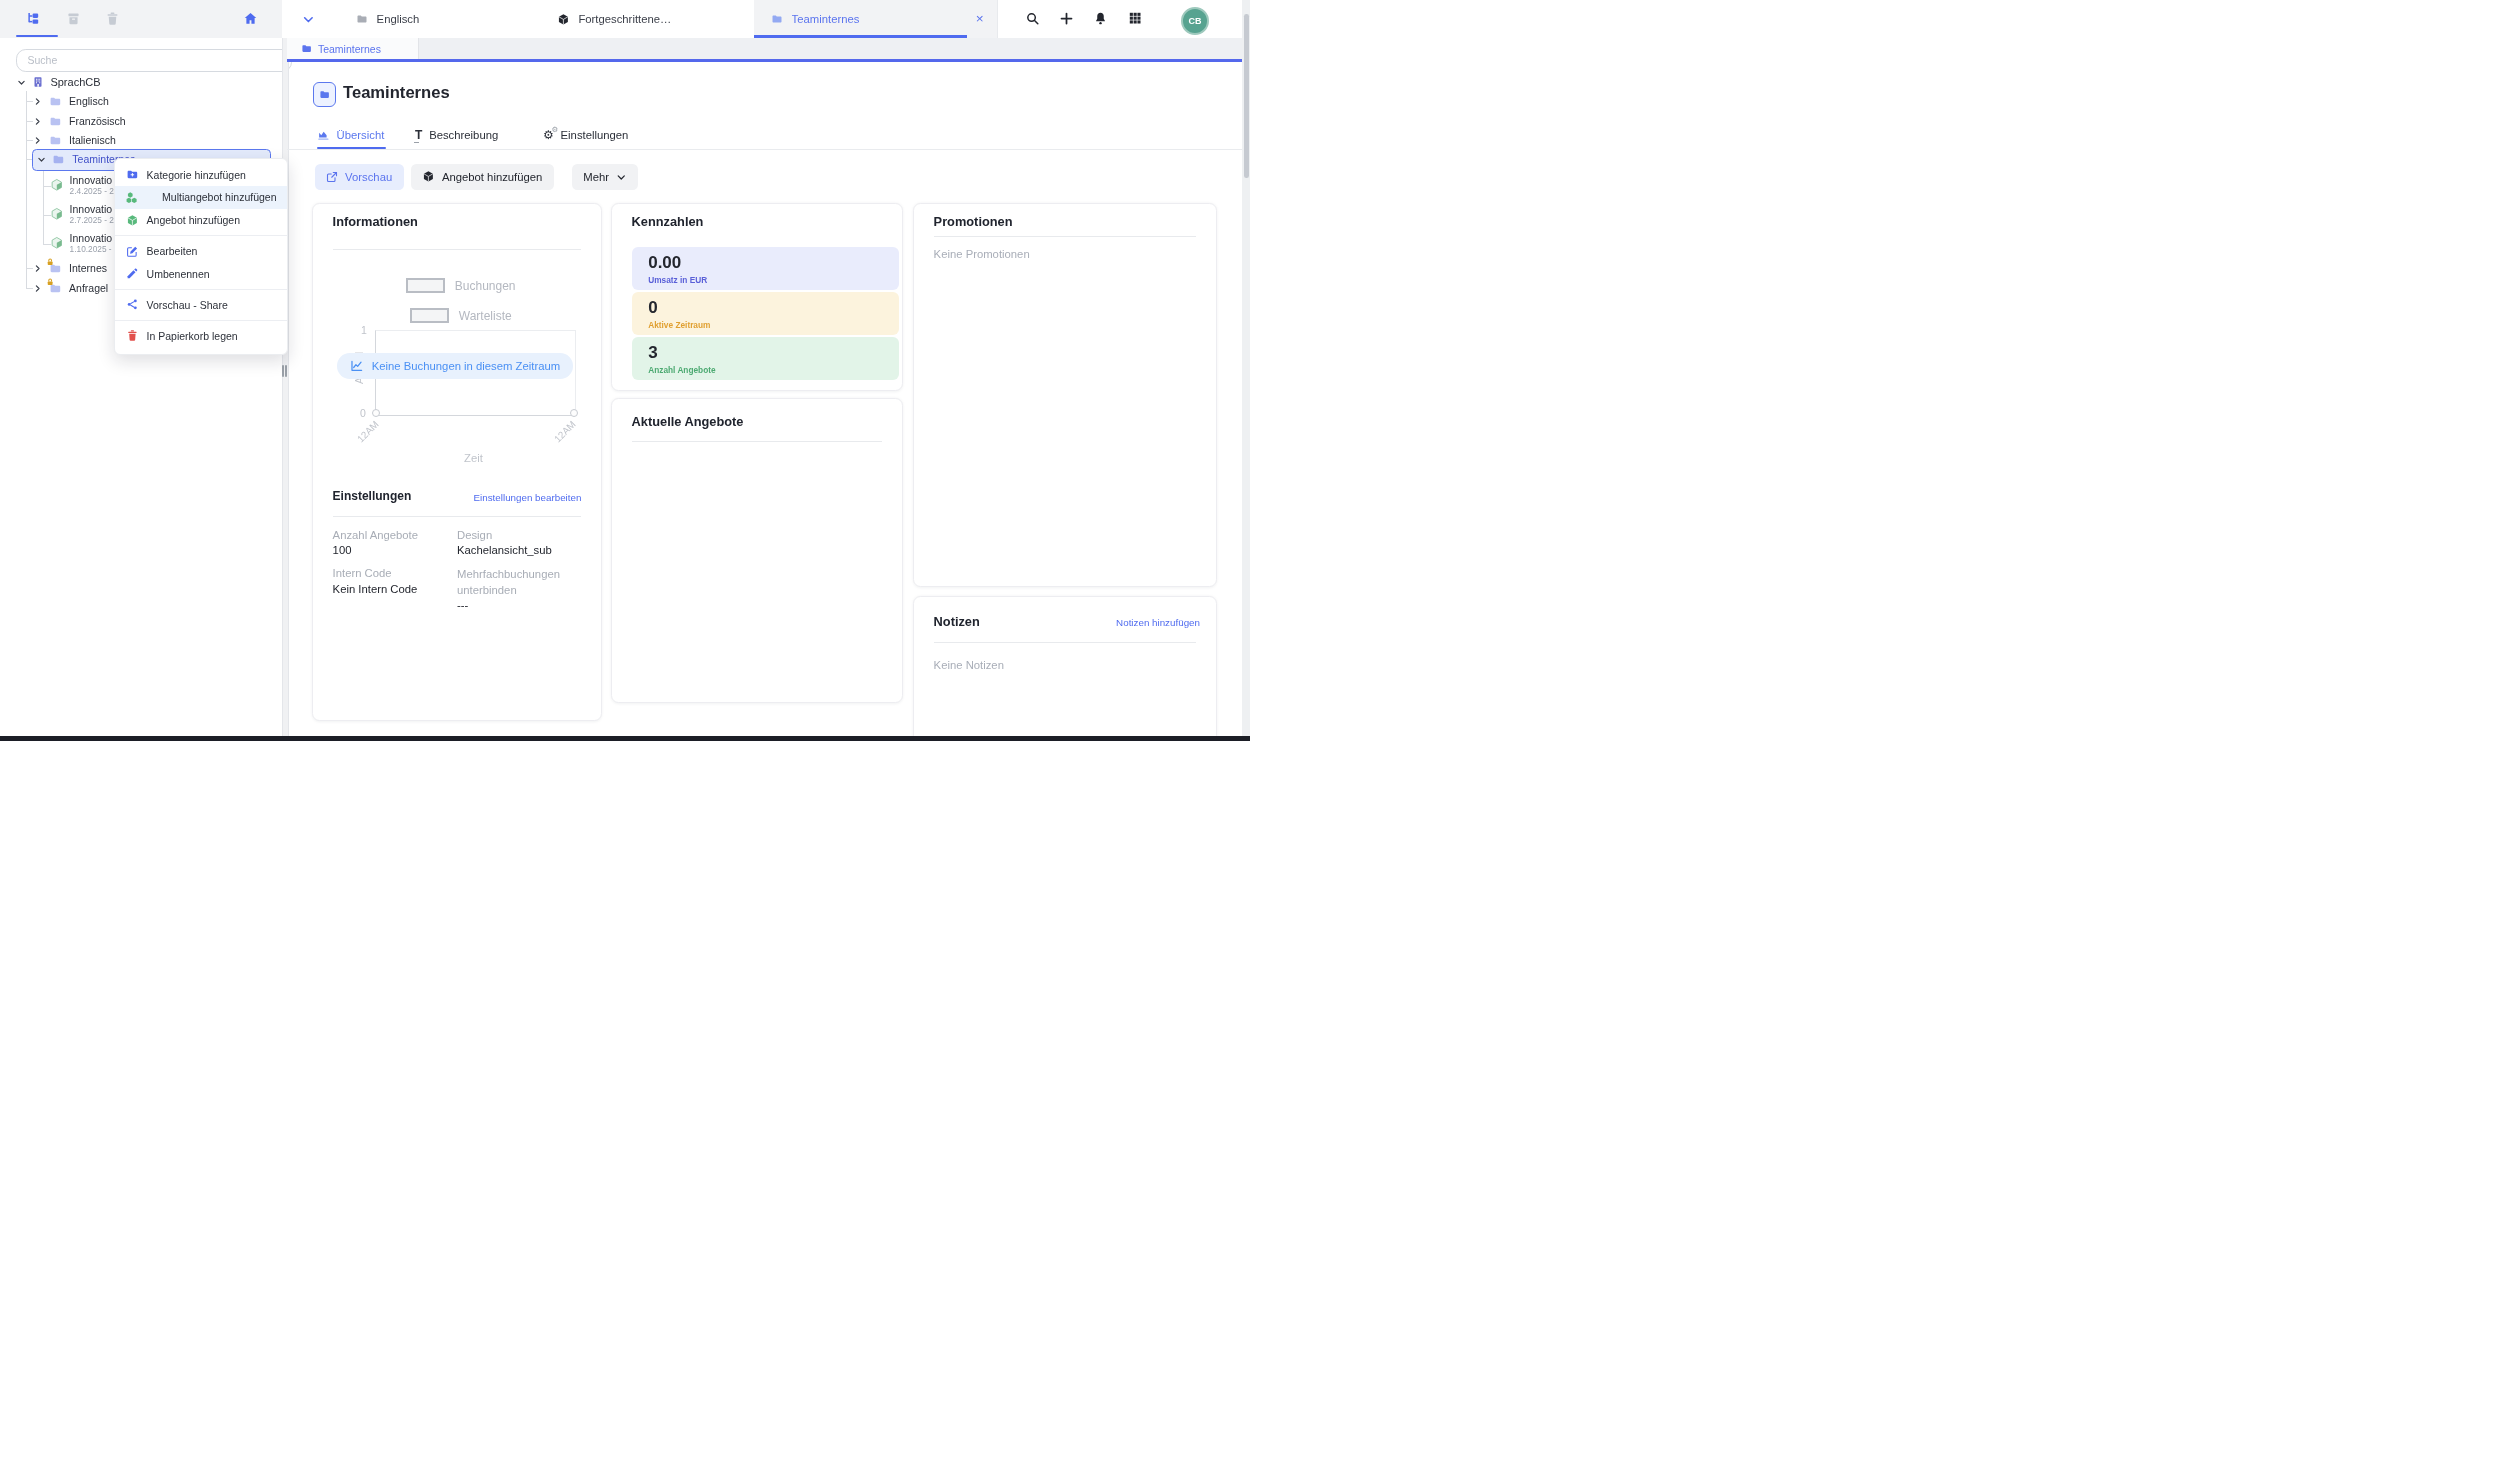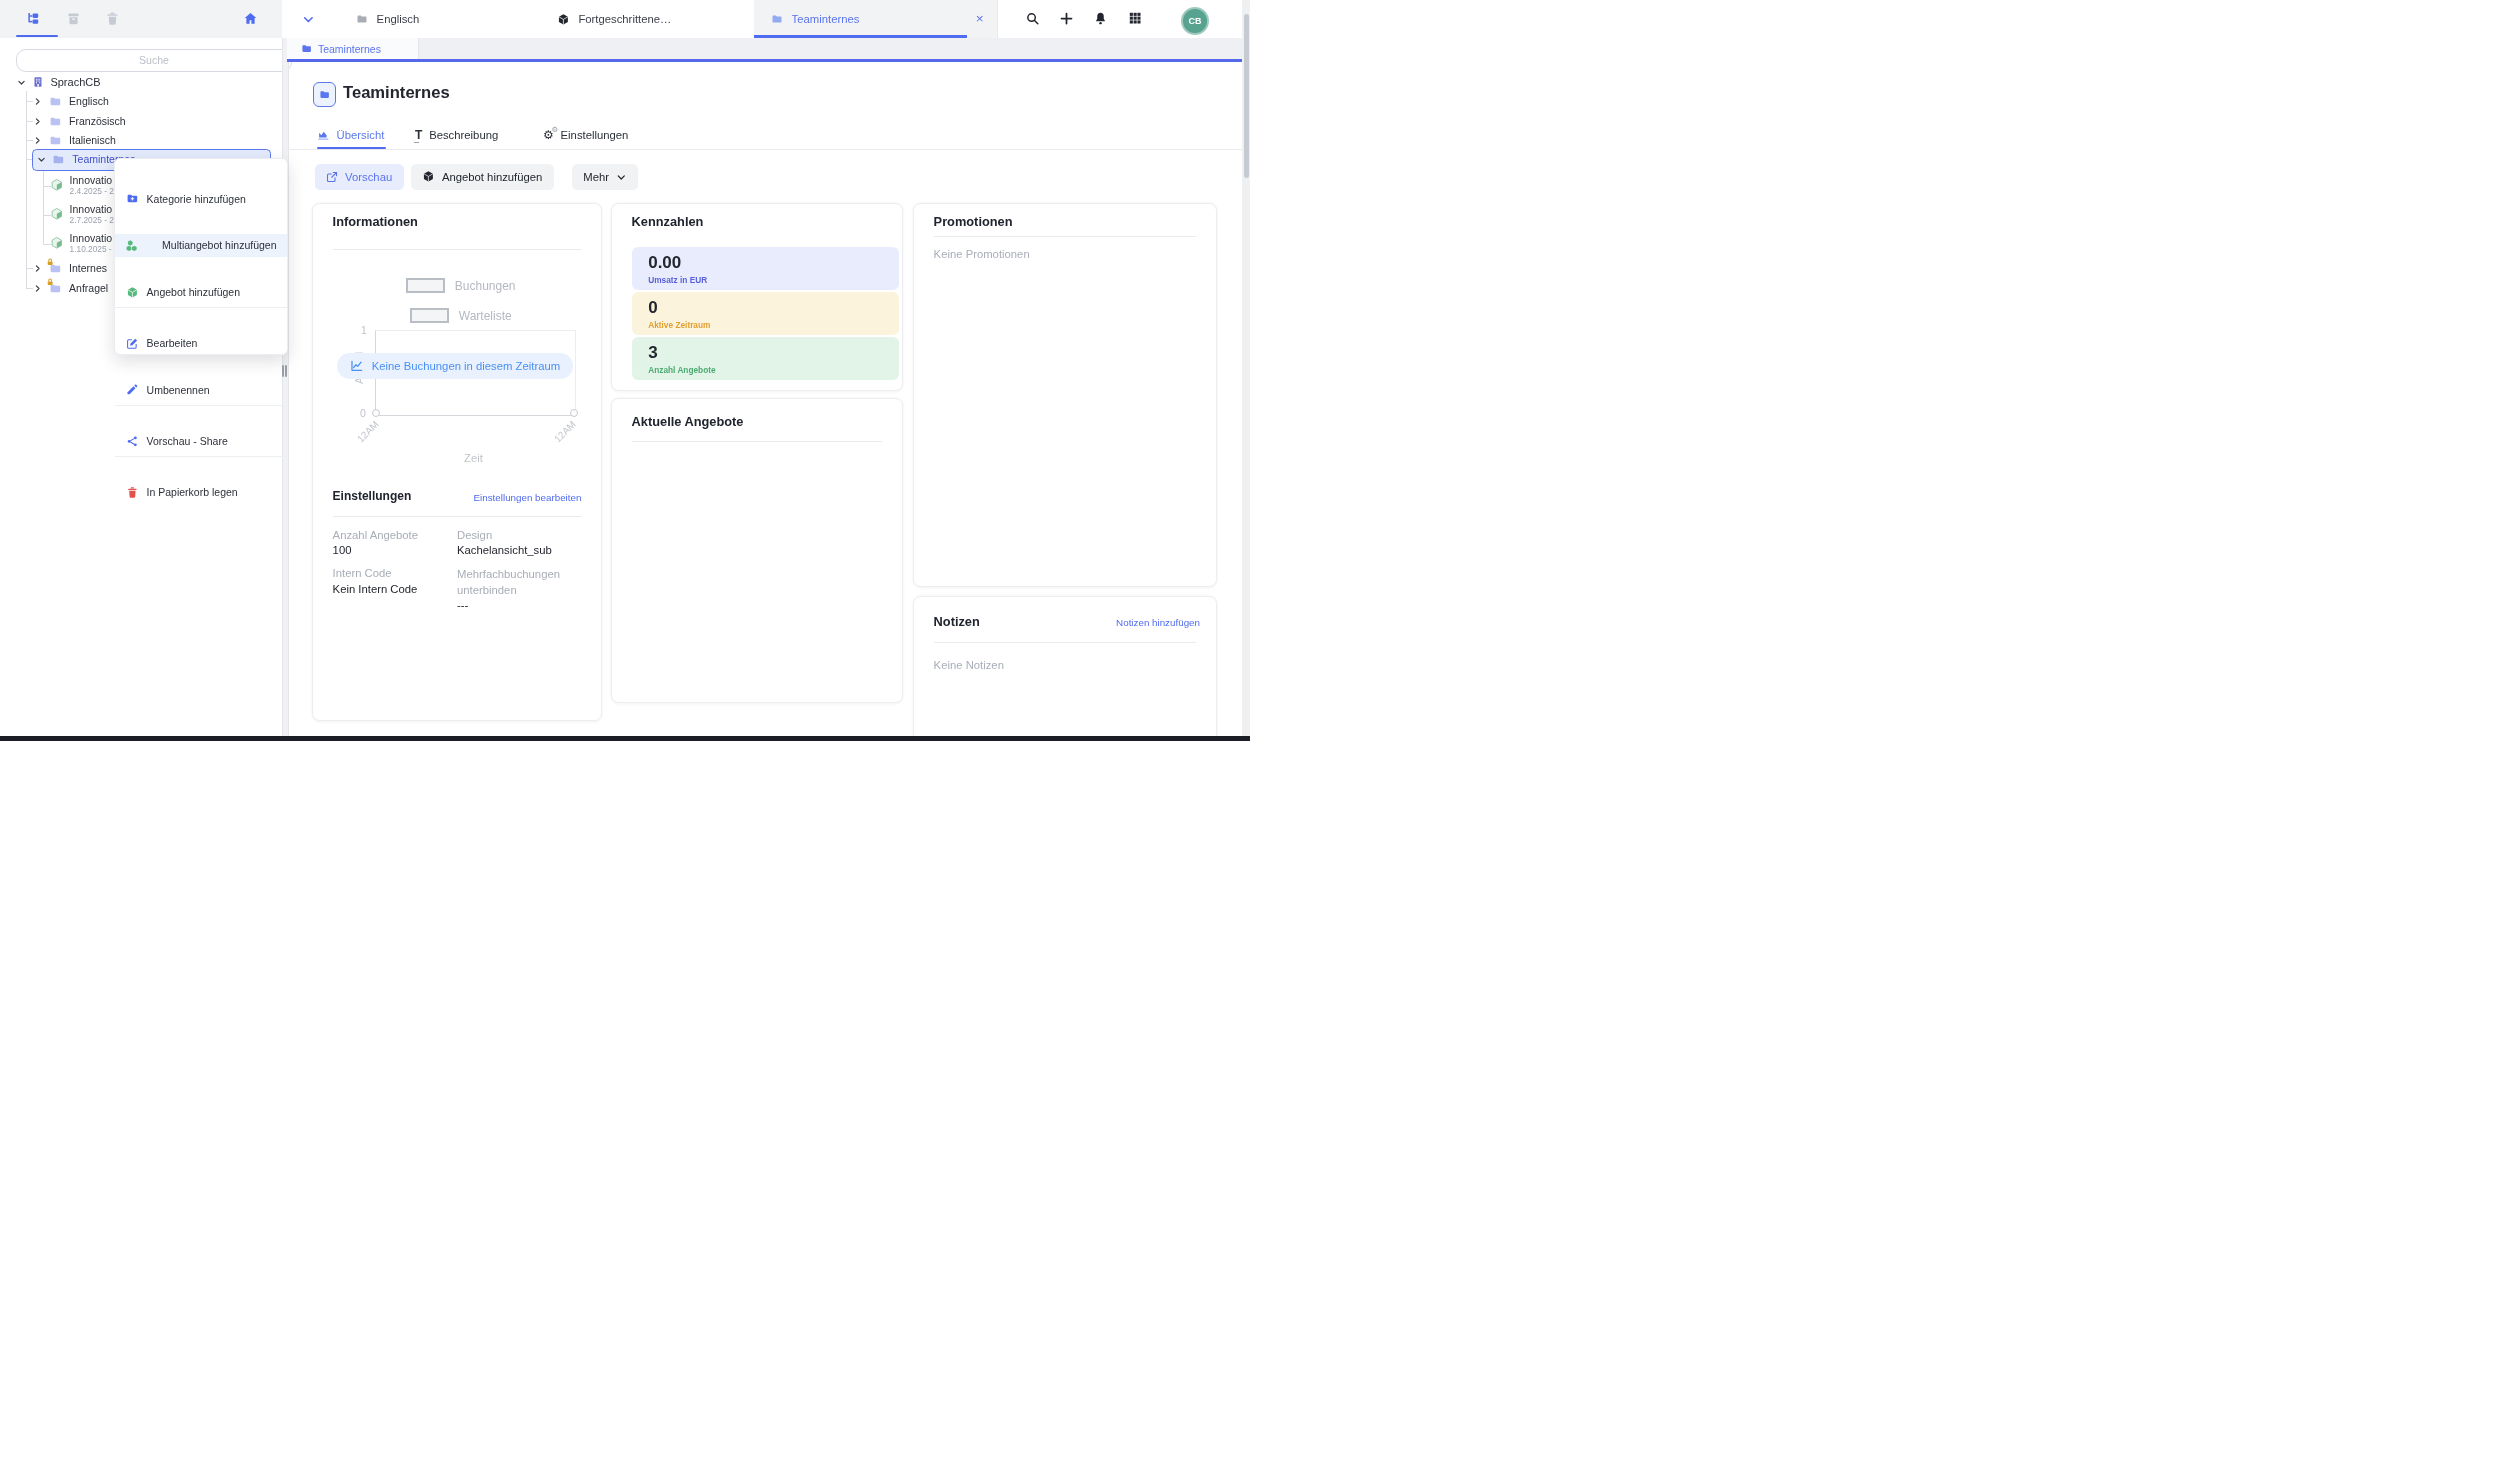--- a/index.html
+++ b/index.html
@@ -32,32 +32,32 @@
   .resize-handle{left:282px;top:365px;width:4.5px;height:12px;display:flex;gap:1.5px;cursor:col-resize;}
   .resize-handle i{width:1.5px;height:12px;background:#9aa0a8;border-radius:1.5px;}
   .scrollbar{left:1242px;top:0;width:7.5px;height:736px;background:#eef0f2;}
   .scroll-thumb{left:1244px;top:13.6px;width:4.5px;height:164px;background:#c6cad1;border-radius:2.3px;cursor:grab;}
   .bottom-strip{left:0;top:736px;width:1250px;height:5.3px;background:#1c1e26;z-index:70;}
 
   
   .sidebar{left:0;top:38px;width:282px;height:698px;background:#fff;}
   .search{position:absolute;left:16px;top:11.3px;width:253px;height:20.3px;border:0.8px solid #d6dae0;
           border-radius:9.8px;padding:0 10.5px;font-size:10.5px;color:#2b2f38;outline:none;background:#fff;
-          font-family:"Liberation Sans","DejaVu Sans",sans-serif;text-align:center;}
+          font-family:"Liberation Sans","DejaVu Sans",sans-serif;}
   .search::placeholder{color:#b9bec7;}
   .trow{position:absolute;display:flex;align-items:center;cursor:pointer;font-size:10.5px;color:#2b2f38;white-space:nowrap;}
   .tline{position:absolute;background:#d8dbe0;}
   .sel-row{position:absolute;left:32px;top:111px;width:237px;height:19.6px;background:#e3eafb;
            border:0.8px solid #5b78ee;border-radius:4.5px;}
   .offer-date{font-size:8.3px;color:#9aa0ab;}
 
   
   .cmenu{left:114px;top:158px;width:172px;height:190px;background:#fff;border:0.8px solid #ebedf0;
          border-radius:6px;box-shadow:0 6px 16.6px rgba(20,24,40,.14);z-index:50;padding-top:4.5px;}
-  .citem{height:22.6px;display:flex;align-items:center;gap:8.3px;padding:0 10.5px;font-size:10.5px;color:#2c3039;cursor:pointer;margin-top:24px;}
+  .citem{height:22.6px;display:flex;align-items:center;gap:8.3px;padding:0 10.5px;font-size:10.5px;color:#2c3039;cursor:pointer;}
   .citem.hl{background:#ecf3fc;justify-content:space-between;}
   .cdiv{height:0.8px;background:#eceef2;margin:3.8px 0;}
 
   
   .crumbbar{left:287px;top:38px;width:963px;height:22px;background:#eef0f3;}
   .crumbchip{position:absolute;left:0;top:0;width:117px;height:22px;background:#fafbfc;
              border-right:0.8px solid #e2e4e8;display:flex;align-items:center;gap:5.3px;padding-left:14.3px;cursor:pointer;}
   .crumbchip span{font-size:10.5px;color:#5b74ee;}
   .blueline{left:287px;top:59px;width:963px;height:3px;background:#5468ec;}
 

